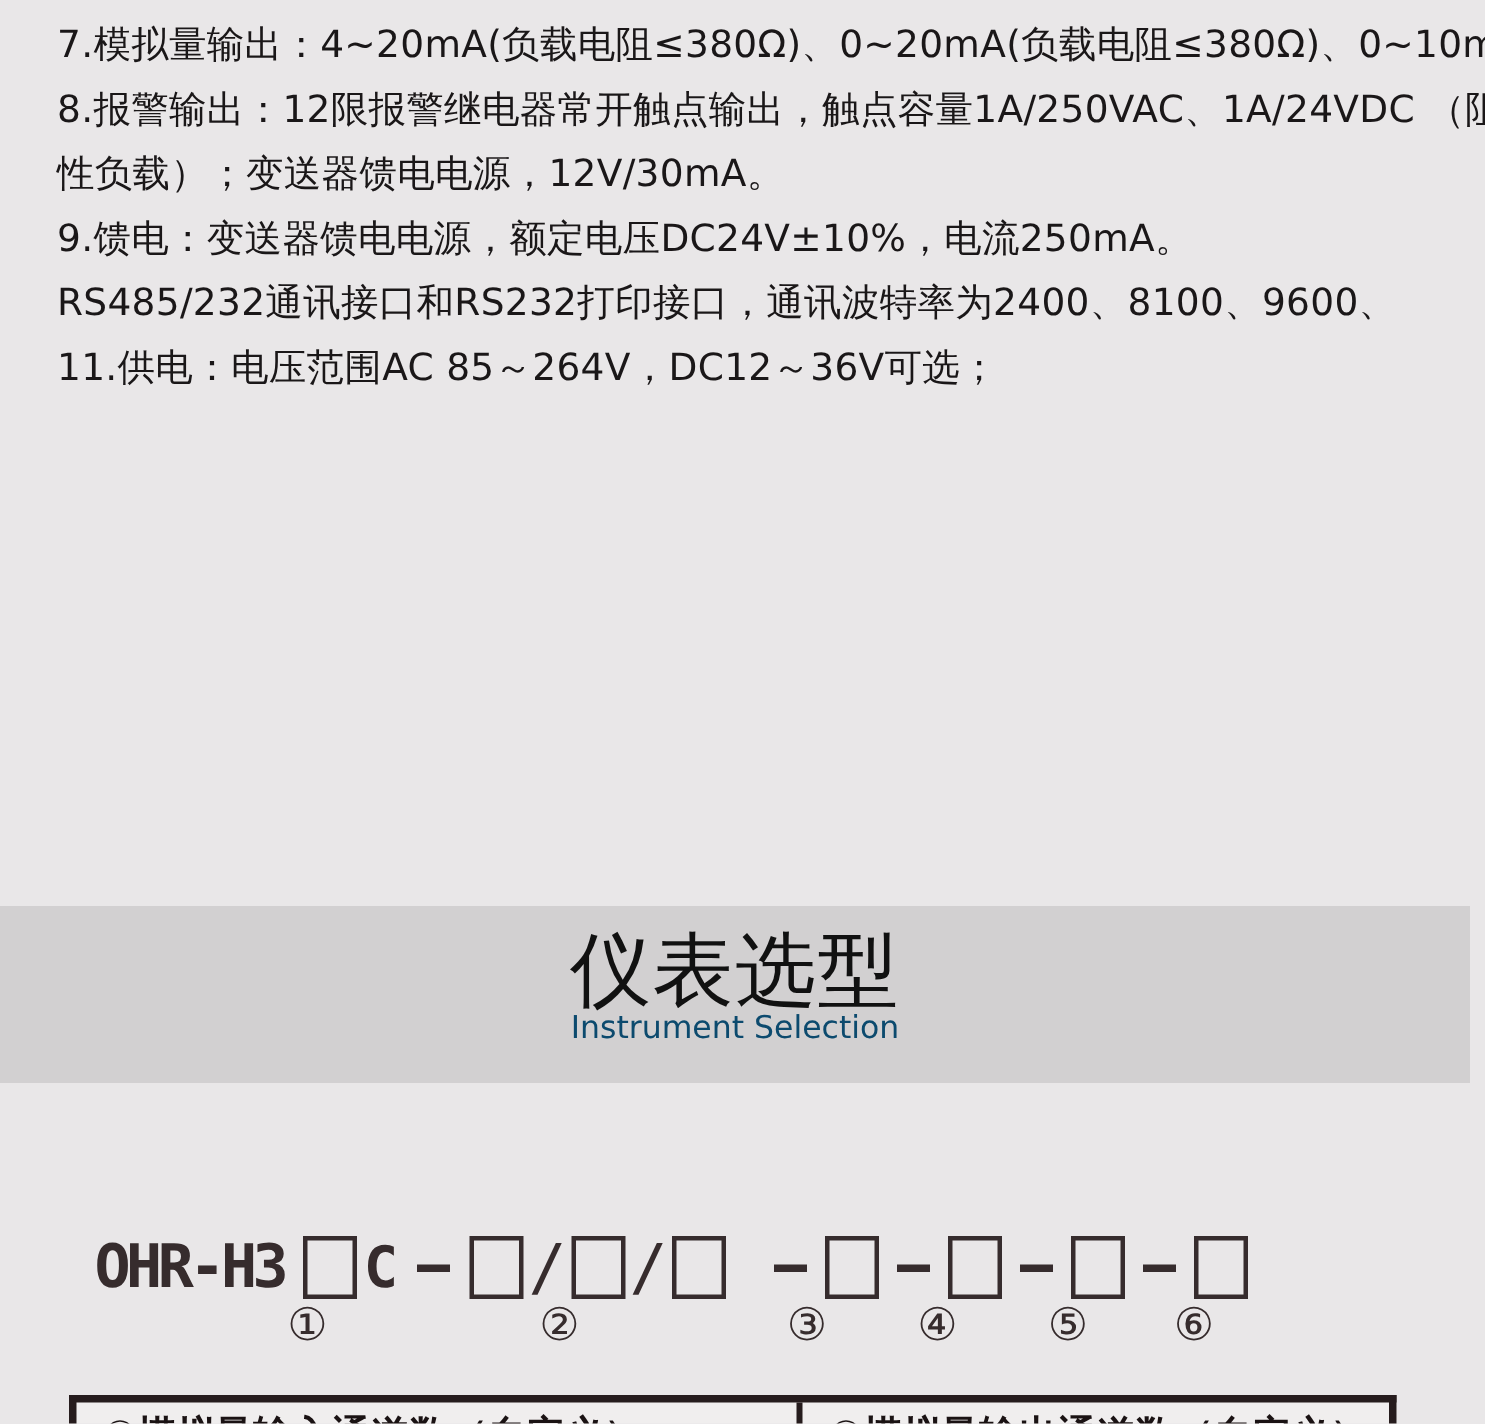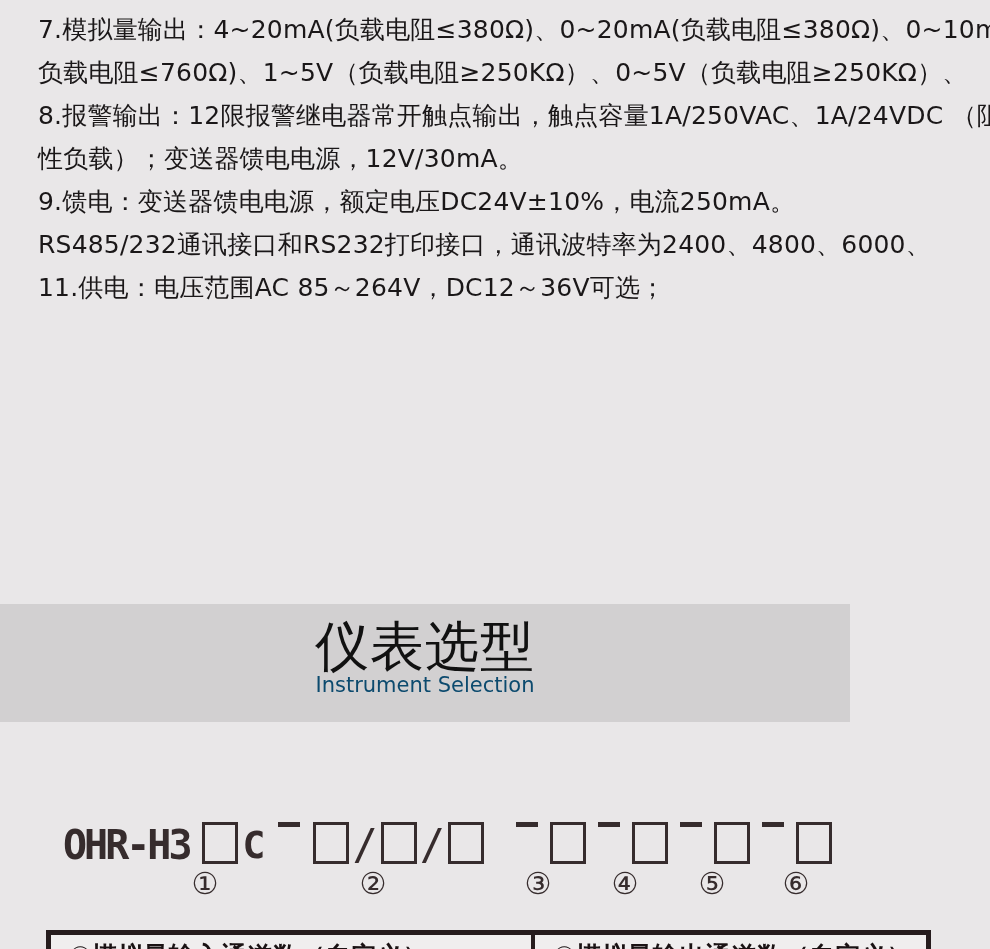--- a/index.html
+++ b/index.html
@@ -27,21 +27,21 @@
     font-size: 25px;
     white-space: nowrap;
     letter-spacing: 0.2px;
   }
 
   
   .band {
     position: absolute;
     left: 0;
     top: 604px;
-    width: 850px;
+    width: 980px;
     height: 118px;
     background: #d2d0d1;
     text-align: center;
   }
   .band-title {
     margin: 14px 0 0 0;
     font-size: 54px;
     line-height: 58px;
     font-weight: normal;
     color: #111;
@@ -54,21 +54,21 @@
     color: #0c4a6e;
   }
 
   
   .code-row {
     position: absolute;
     left: 63px;
     top: 822px;
     height: 46px;
     display: flex;
-    align-items: flex-start;
+    align-items: center;
     color: #362c2d;
   }
   .code-text {
     font-family: "DejaVu Sans Mono", monospace;
     font-weight: bold;
     font-size: 40px;
     letter-spacing: -3px;
     color: #362c2d;
     line-height: 46px;
   }
@@ -135,25 +135,24 @@
   }
   .sel-cell.right { flex: 1; }
 </style>
 </head>
 <body>
 
 <div class="page">
 
   <div class="spec-section">
     <div class="spec-line">7.模拟量输出：4~20mA(负载电阻≤380Ω)、0~20mA(负载电阻≤380Ω)、0~10mA(</div>
-    <div class="spec-line">负载电阻≤760Ω)、1~5V（负载电阻≥250KΩ）、0~5V（负载电阻≥250KΩ）、</div>
     <div class="spec-line">8.报警输出：12限报警继电器常开触点输出，触点容量1A/250VAC、1A/24VDC （阻</div>
     <div class="spec-line">性负载）；变送器馈电电源，12V/30mA。</div>
     <div class="spec-line">9.馈电：变送器馈电电源，额定电压DC24V±10%，电流250mA。</div>
-    <div class="spec-line">RS485/232通讯接口和RS232打印接口，通讯波特率为2400、4800、6000、</div>
+    <div class="spec-line">RS485/232通讯接口和RS232打印接口，通讯波特率为2400、8100、9600、</div>
     <div class="spec-line">11.供电：电压范围AC 85～264V，DC12～36V可选；</div>
   </div>
 
   <div class="band">
     <h1 class="band-title">仪表选型</h1>
     <div class="band-subtitle">Instrument Selection</div>
   </div>
 
   <div class="code-row">
     <span class="code-text prefix">OHR-H3</span>

